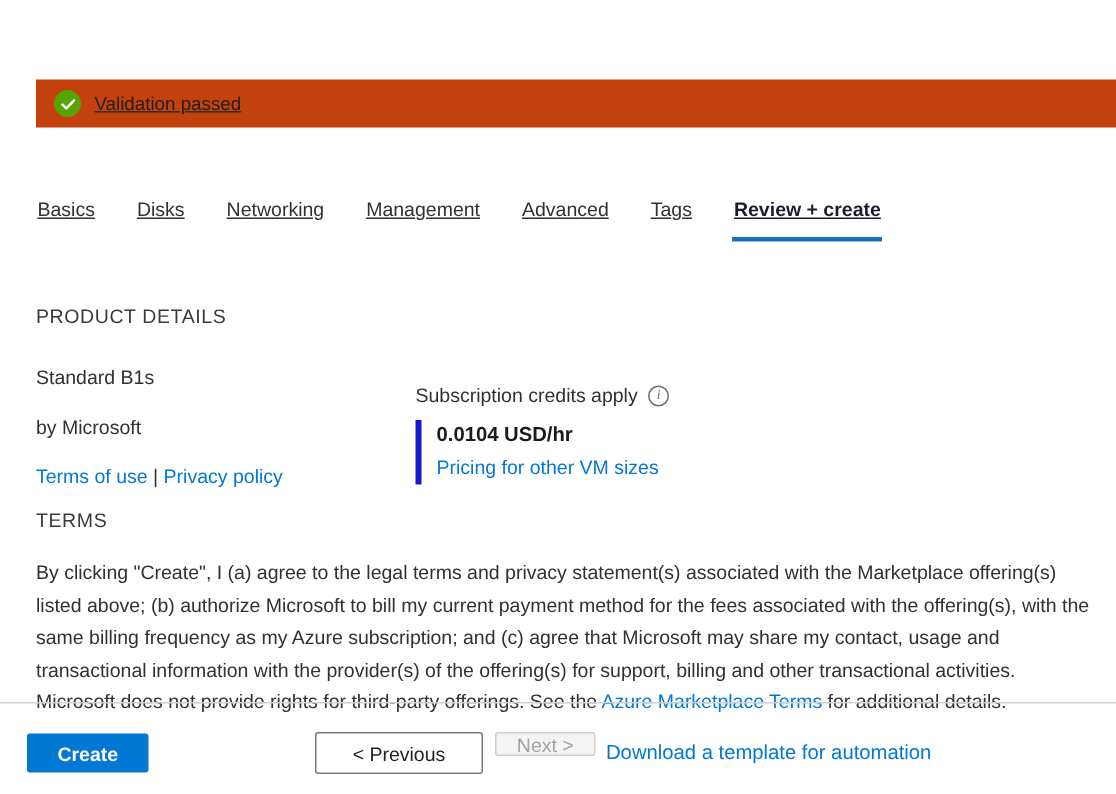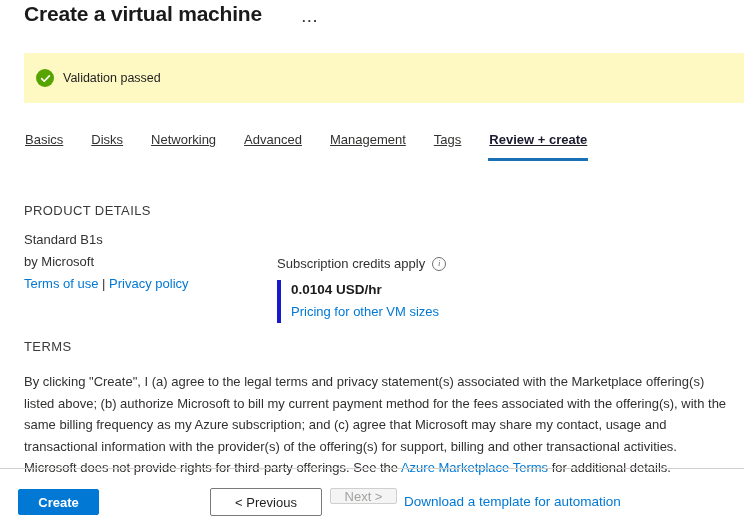--- a/index.html
+++ b/index.html
@@ -11,38 +11,38 @@
   }
   .page { position:absolute; inset:0; }
 
   
   .title-row { position:absolute; left:24px; top:2px; display:flex; align-items:center; }
   .page-title { font-size:21px; font-weight:700; color:#1a1a1a; letter-spacing:-0.2px; }
   .more-btn { margin-left:40px; font-size:13px; font-weight:700; color:#3b3a39;
               letter-spacing:2px; cursor:pointer; line-height:1; padding-top:6px; }
 
   
-  .banner { position:absolute; left:24px; right:0; top:53px; height:50px;
-            background:#fef9c3; display:flex; align-items:center; padding-left:12px; }
+  .banner { position:absolute; left:24px; right:0; top:53px; height:32px;
+            background:#c2410c; display:flex; align-items:center; padding-left:12px;text-decoration:underline; }
   .check-circle { width:18px; height:18px; border-radius:50%; background:#57a300;
                   display:flex; align-items:center; justify-content:center; flex:0 0 auto; }
   .check-circle svg { width:11px; height:11px; display:block; }
   .banner-text { margin-left:9px; font-size:12.5px; color:#201f1e; }
 
   
   .tabs { position:absolute; left:24px; top:132px; display:flex; align-items:flex-end; }
   .tab { font-size:13px; color:#323130; padding:0 1px 11px 1px; margin-right:26px;
          cursor:pointer; border-bottom:3px solid transparent; white-space:nowrap;text-decoration:underline; }
   .tab.active { font-weight:700; color:#1b1a2e; border-bottom-color:#1a70b4; }
 
   
   .section-heading { font-size:13px; color:#3b3a39; letter-spacing:0.4px; }
   #product-heading { position:absolute; left:24px; top:203px; }
   .product-left { position:absolute; left:24px; top:229px; font-size:13px; line-height:21px; }
-  .product-left .row { margin-bottom:1px; }
+  .product-left .row { margin-bottom:1px;margin-top:12px; }
   a, .link { color:#0078d4; text-decoration:none; cursor:pointer; }
   .sep { color:#323130; }
 
   .product-right { position:absolute; left:277px; top:230px; font-size:13px; }
   .credits-row { display:flex; align-items:center;margin-top:26px; }
   .info-icon { margin-left:7px; width:14px; height:14px; border:1px solid #6e6e6e; border-radius:50%;
                display:inline-flex; align-items:center; justify-content:center;
                font-size:9px; line-height:1; color:#6e6e6e;
                font-family:"Liberation Serif", serif; font-style:italic; cursor:pointer; }
   .price-block { margin-top:9px; border-left:4px solid #1818cc; padding:2px 0 4px 10px; }
@@ -66,40 +66,36 @@
                    background:#ffffff; color:#201f1e; border:1px solid #7a7a7a; }
   .btn-disabled { position:absolute; left:330px; top:0; width:67px; height:16px;
                   background:#f4f4f4; color:#a3a2a0; border:1px solid #d0cfcd; cursor:default; }
   .download-link { position:absolute; left:404px; top:6px; font-size:13.5px; }
 </style>
 </head>
 <body>
 
 <div class="page">
 
-  <div class="title-row">
-    <span class="page-title">Create a virtual machine</span>
-    <span class="more-btn">...</span>
-  </div>
 
   <div class="banner">
     <span class="check-circle">
       <svg viewBox="0 0 12 12">
           <path d="M1.8 6.2 L4.6 9 L10.2 3.2" fill="none" stroke="#ffffff" stroke-width="1.8" stroke-linecap="round" stroke-linejoin="round"></path>
         </svg>
     </span>
     <span class="banner-text">Validation passed</span>
   </div>
 
   <div class="tabs">
     <div class="tab">Basics</div>
     <div class="tab">Disks</div>
     <div class="tab">Networking</div>
+    <div class="tab">Management</div>
     <div class="tab">Advanced</div>
-    <div class="tab">Management</div>
     <div class="tab">Tags</div>
     <div class="tab active">Review + create</div>
   </div>
 
   <div class="section-heading" id="product-heading">PRODUCT DETAILS</div>
 
   <div class="product-left">
     <div class="row">Standard B1s</div>
     <div class="row">by Microsoft</div>
     <div class="row">

